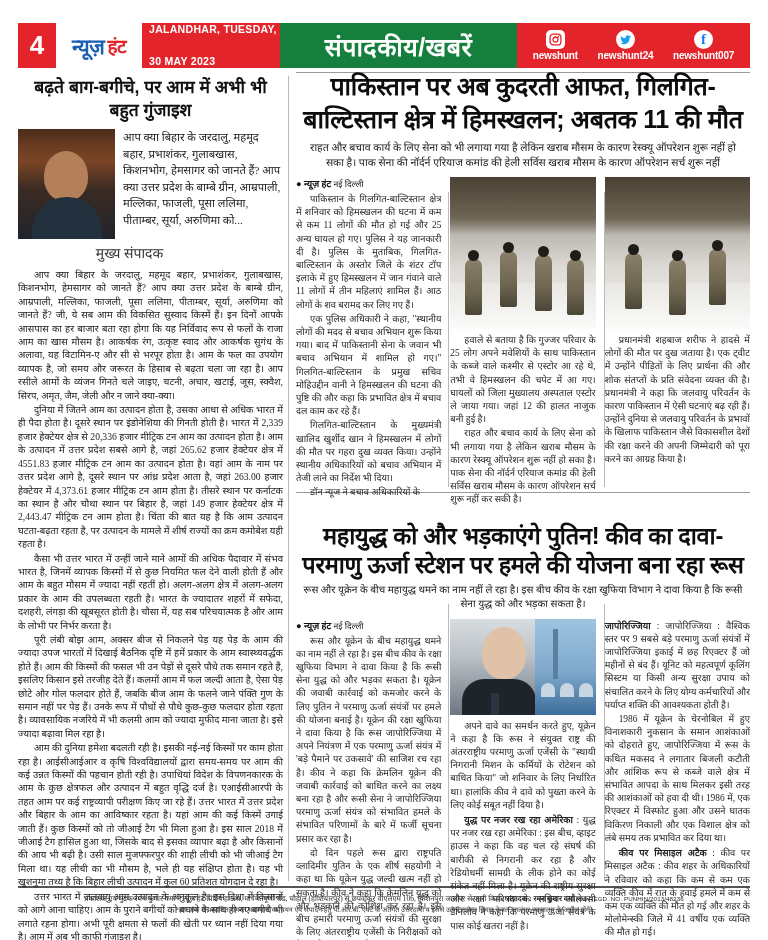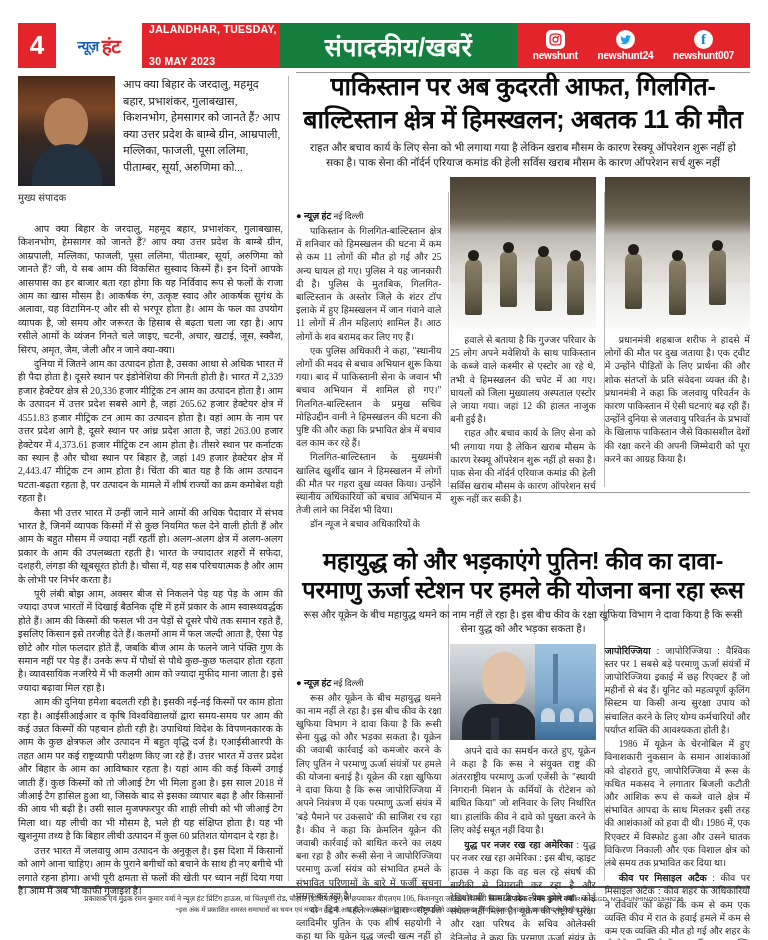--- a/index.html
+++ b/index.html
@@ -50,21 +50,21 @@
     display: flex;
     align-items: center;
     justify-content: center;
     padding: 0 5px;
     width: 86px;
   }
   .brand-word1 {
     color: #1a5fb4;
     font-family: "Liberation Sans", sans-serif;
     font-weight: bold;
-    font-size: 14px;
+    font-size: 21px;
     letter-spacing: -0.5px;
   }
   .brand-word2 {
     color: #e3242b;
     font-family: "Liberation Sans", sans-serif;
     font-weight: bold;
     font-size: 19px;
     letter-spacing: -0.5px;
     margin-left: 3px;
   }
@@ -196,24 +196,25 @@
   .ed-byline {
     text-align: right;
     font-family: "Liberation Sans", sans-serif;
     font-weight: bold;
     font-size: 15.5px;
     color: #111;
     margin-top: -24px;
     padding-right: 4px;
   }
   .ed-byrole {
-    font-size: 10px;
+    text-align: center;
+    font-size: 14px;
     color: #333;
     margin-top: 2px;
-    margin-bottom: 18px;
+    margin-bottom: 6px;
     padding-right: 42px;
   }
   .ed-body p {
     font-size: 9.6px;
     line-height: 13.4px;
     text-align: justify;
     text-indent: 16px;
     color: #232323;
     margin-bottom: 1px;
   }
@@ -240,21 +241,20 @@
     color: #222;
     margin-top: 4px;
     padding: 0 4px;
   }
 
   .dateline {
     font-size: 9.4px;
     font-weight: bold;
     color: #111;
     margin-bottom: 3px;
-    margin-top: 32px;
   }
   .dateline .bullet { color: #111; }
   .dateline .city { font-weight: normal; font-size: 8.6px; }
 
   .cols3 {
     display: flex;
     gap: 9px;
     margin-top: 7px;
   }
   .col { flex: 1 1 0; min-width: 0; }
@@ -446,20 +446,21 @@
   <div class="hrule" style="left:296px; top:72px; width:454px;"></div>
   <div class="vrule" style="left:288px; top:76px; height:805px;"></div>
   <div class="vrule" style="left:448px; top:192px; height:295px;"></div>
   <div class="vrule" style="left:604px; top:192px; height:295px;"></div>
   <div class="hrule" style="left:296px; top:492px; width:454px;"></div>
   <div class="vrule" style="left:448px; top:604px; height:277px;"></div>
   <div class="vrule" style="left:604px; top:604px; height:277px;"></div>
   <div class="hrule" style="left:18px; top:886px; width:732px; height:2px; background:#555;"></div>
 
   <div class="left-col">
+    <div class="ed-headline">बढ़ते बाग-बगीचे, पर आम में अभी भी बहुत गुंजाइश</div>
     <div class="ed-intro-wrap">
       <div class="ed-photo"></div>
       <div class="ed-intro">आप क्या बिहार के जरदालु, महमूद बहार, प्रभाशंकर, गुलाबखास, किशनभोग, हेमसागर को जानते हैं? आप क्या उत्तर प्रदेश के बाम्बे ग्रीन, आम्रपाली, मल्लिका, फाजली, पूसा ललिमा, पीताम्बर, सूर्या, अरुणिमा को...</div>
     </div>
     <div class="ed-byrole">मुख्य संपादक</div>
     <div class="ed-body">
       <p>आप क्या बिहार के जरदालु, महमूद बहार, प्रभाशंकर, गुलाबखास, किशनभोग, हेमसागर को जानते हैं? आप क्या उत्तर प्रदेश के बाम्बे ग्रीन, आम्रपाली, मल्लिका, फाजली, पूसा ललिमा, पीताम्बर, सूर्या, अरुणिमा को जानते हैं? जी, ये सब आम की विकसित सुस्वाद किस्में हैं। इन दिनों आपके आसपास का हर बाजार बता रहा होगा कि यह निर्विवाद रूप से फलों के राजा आम का खास मौसम है। आकर्षक रंग, उत्कृष्ट स्वाद और आकर्षक सुगंध के अलावा, यह विटामिन-ए और सी से भरपूर होता है। आम के फल का उपयोग व्यापक है, जो समय और जरूरत के हिसाब से बढ़ता चला जा रहा है। आप रसीले आमों के व्यंजन गिनते चले जाइए, चटनी, अचार, खटाई, जूस, स्क्वैश, सिरप, अमृत, जैम, जेली और न जाने क्या-क्या।</p>
       <p>दुनिया में जितने आम का उत्पादन होता है, उसका आधा से अधिक भारत में ही पैदा होता है। दूसरे स्थान पर इंडोनेशिया की गिनती होती है। भारत में 2,339 हजार हेक्टेयर क्षेत्र से 20,336 हजार मीट्रिक टन आम का उत्पादन होता है। आम के उत्पादन में उत्तर प्रदेश सबसे आगे है, जहां 265.62 हजार हेक्टेयर क्षेत्र में 4551.83 हजार मीट्रिक टन आम का उत्पादन होता है। वहां आम के नाम पर उत्तर प्रदेश आगे है, दूसरे स्थान पर आंध्र प्रदेश आता है, जहां 263.00 हजार हेक्टेयर में 4,373.61 हजार मीट्रिक टन आम होता है। तीसरे स्थान पर कर्नाटक का स्थान है और चौथा स्थान पर बिहार है, जहां 149 हजार हेक्टेयर क्षेत्र में 2,443.47 मीट्रिक टन आम होता है। चिंता की बात यह है कि आम उत्पादन घटता-बढ़ता रहता है, पर उत्पादन के मामले में शीर्ष राज्यों का क्रम कमोबेश यही रहता है।</p>
       <p>कैसा भी उत्तर भारत में उन्हीं जाने माने आमों की अधिक पैदावार में संभव भारत है, जिनमें व्यापक किस्मों में से कुछ नियमित फल देने वाली होती हैं और आम के बहुत मौसम में ज्यादा नहीं रहतीं हो। अलग-अलग क्षेत्र में अलग-अलग प्रकार के आम की उपलब्धता रहती है। भारत के ज्यादातर शहरों में सफेदा, दशहरी, लंगड़ा की खूबसूरत होती है। चौसा में, यह सब परिचयात्मक है और आम के लोभी पर निर्भर करता है।</p>
       <p>पूरी लंबी बोझ आम, अक्सर बीज से निकलने पेड़ यह पेड़ के आम की ज्यादा उपज भारतों में दिखाई बैठनिक दृष्टि में हमें प्रकार के आम स्वास्थ्यवर्द्धक होते हैं। आम की किस्मों की फसल भी उन पेड़ों से दूसरे पौधे तक समान रहते हैं, इसलिए किसान इसे तरजीह देते हैं। कलमों आम में फल जल्दी आता है, ऐसा पेड़ छोटे और गोल फलदार होते हैं, जबकि बीज आम के फलने जाने पंक्ति गुण के समान नहीं पर पेड़ हैं। उनके रूप में पौधों से पौधे कुछ-कुछ फलदार होता रहता है। व्यावसायिक नजरिये में भी कलमी आम को ज्यादा मुफीद माना जाता है। इसे ज्यादा बढ़ावा मिल रहा है।</p>
@@ -543,21 +544,21 @@
             </div>
           </div>
           <p>अपने दावे का समर्थन करते हुए, यूक्रेन ने कहा है कि रूस ने संयुक्त राष्ट्र की अंतरराष्ट्रीय परमाणु ऊर्जा एजेंसी के "स्थायी निगरानी मिशन के कर्मियों के रोटेशन को बाधित किया" जो शनिवार के लिए निर्धारित था। हालांकि कीव ने दावे को पुख्ता करने के लिए कोई सबूत नहीं दिया है।</p>
           <p>
             <span class="lead-in">युद्ध पर नजर रख रहा अमेरिका</span><span> : </span><span>युद्ध पर नजर रख रहा अमेरिका : इस बीच, व्हाइट हाउस ने कहा कि वह चल रहे संघर्ष की बारीकी से निगरानी कर रहा है और रेडियोधर्मी सामग्री के लीक होने का कोई संकेत नहीं मिला है। यूक्रेन की राष्ट्रीय सुरक्षा और रक्षा परिषद के सचिव ओलेक्सी डेनिलोव ने कहा कि परमाणु ऊर्जा संयंत्र के पास कोई खतरा नहीं है।</span>
           </p>
         </div>
 
         <div class="col">
           <p class="noind">
-            <span class="lead-in">जापोरिज्जिया</span><span> : </span><span>जापोरिज्जिया : वैश्विक स्तर पर 1 सबसे बड़े परमाणु ऊर्जा संयंत्रों में जापोरिज्जिया इकाई में छह रिएक्टर हैं जो महीनों से बंद हैं। यूनिट को महत्वपूर्ण कूलिंग सिस्टम या किसी अन्य सुरक्षा उपाय को संचालित करने के लिए योग्य कर्मचारियों और पर्याप्त शक्ति की आवश्यकता होती है।</span>
+            <span class="lead-in">जापोरिज्जिया</span><span> : </span><span>जापोरिज्जिया : वैश्विक स्तर पर 9 सबसे बड़े परमाणु ऊर्जा संयंत्रों में जापोरिज्जिया इकाई में छह रिएक्टर हैं जो महीनों से बंद हैं। यूनिट को महत्वपूर्ण कूलिंग सिस्टम या किसी अन्य सुरक्षा उपाय को संचालित करने के लिए योग्य कर्मचारियों और पर्याप्त शक्ति की आवश्यकता होती है।</span>
           </p>
           <p>1986 में यूक्रेन के चेरनोबिल में हुए विनाशकारी नुकसान के समान आशंकाओं को दोहराते हुए, जापोरिज्जिया में रूस के कथित मकसद ने लगातार बिजली कटौती और आंशिक रूप से कब्जे वाले क्षेत्र में संभावित आपदा के साथ मिलकर इसी तरह की आशंकाओं को हवा दी थी। 1986 में, एक रिएक्टर में विस्फोट हुआ और उसने घातक विकिरण निकाली और एक विशाल क्षेत्र को लंबे समय तक प्रभावित कर दिया था।</p>
           <p>
             <span class="lead-in">कीव पर मिसाइल अटैक</span><span> : </span><span>कीव पर मिसाइल अटैक : कीव शहर के अधिकारियों ने रविवार को कहा कि कम से कम एक व्यक्ति कीव में रात के हवाई हमले में कम से कम एक व्यक्ति की मौत हो गई और शहर के मोलोमेन्स्की जिले में 41 वर्षीय एक व्यक्ति की मौत हो गई।</span>
           </p>
         </div>
       </div>
     </div>
   </div>
 

